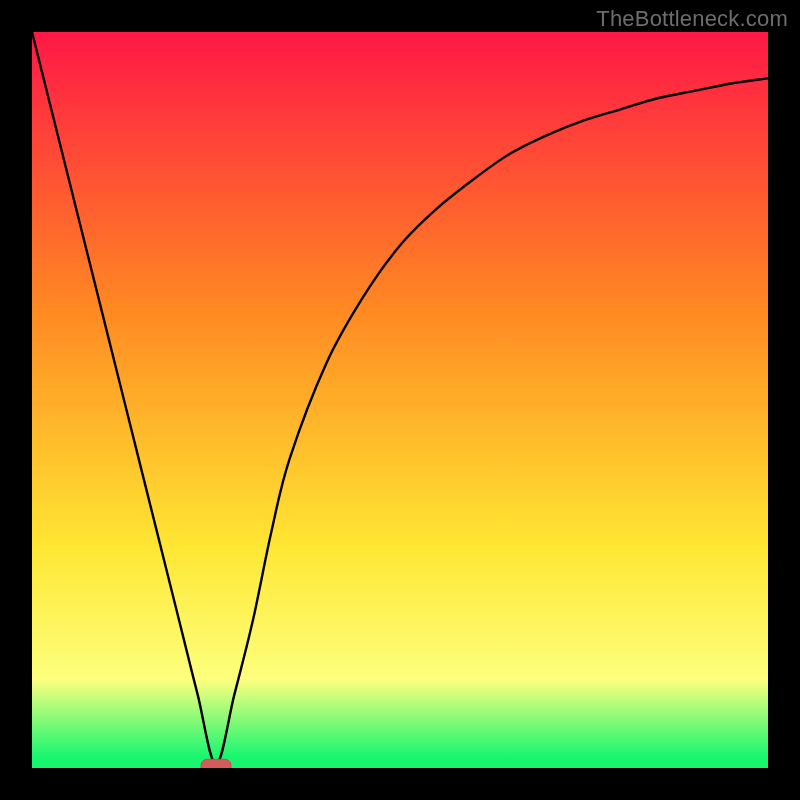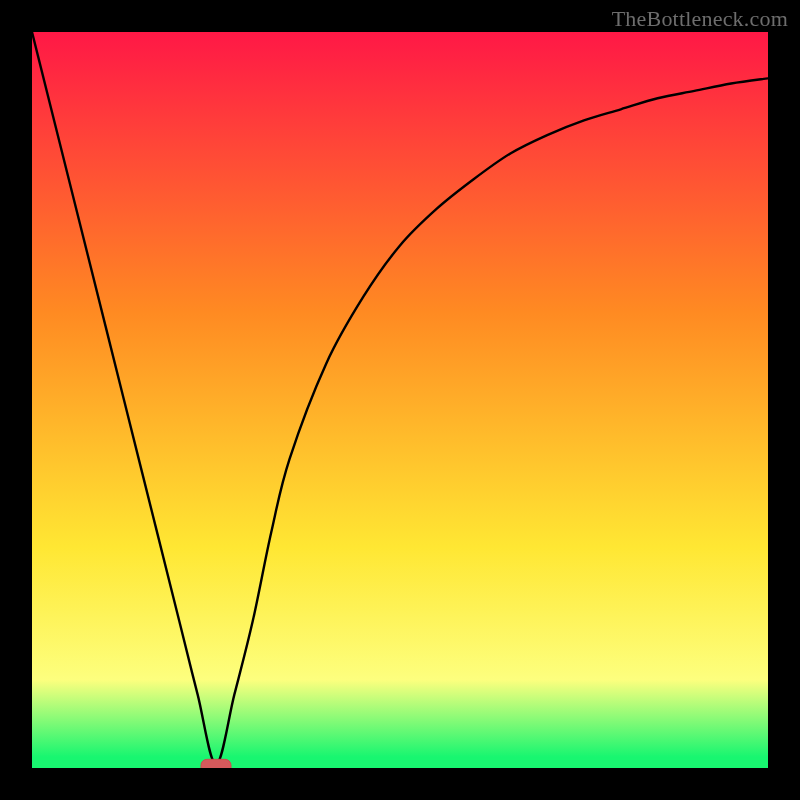--- a/index.html
+++ b/index.html
@@ -9,21 +9,20 @@
     height: 800px;
     overflow: hidden;
     background: #000;
     font-family: Arial, Helvetica, sans-serif;
   }
   .frame {
     position: relative;
     width: 800px;
     height: 800px;
     background: #000;
-    font-family: Liberation Serif, serif;
   }
   .plot {
     position: absolute;
     left: 32px;
     top: 32px;
     width: 736px;
     height: 736px;
     box-sizing: border-box;
   }
   .gradient {

